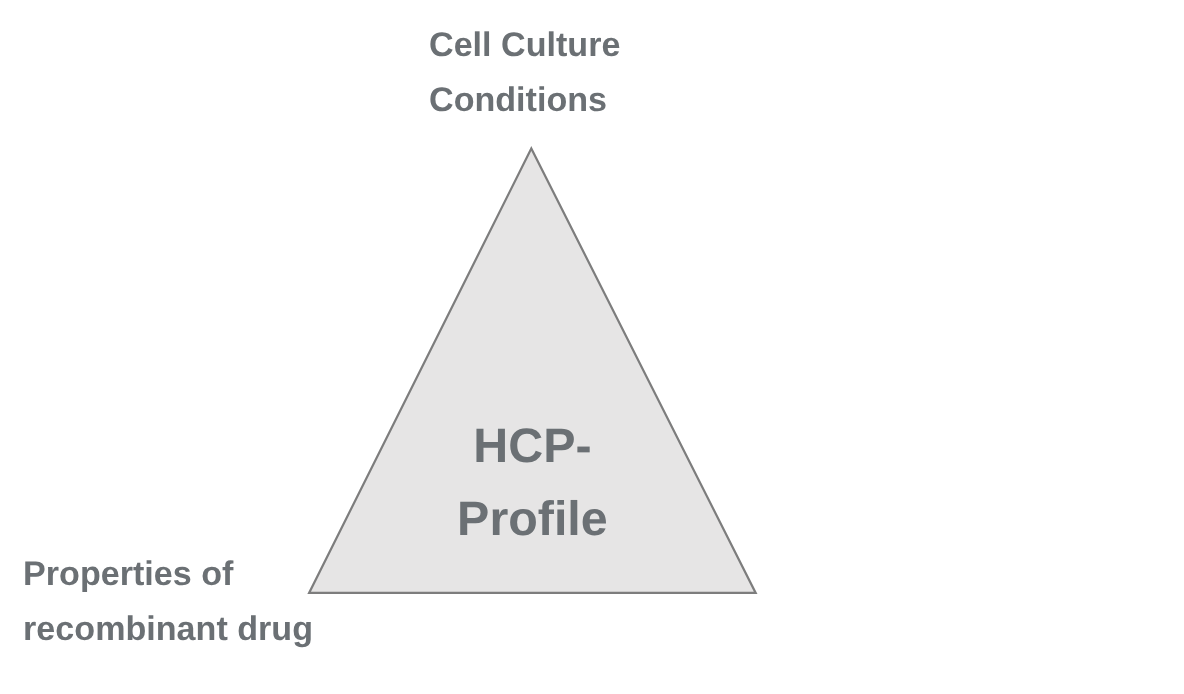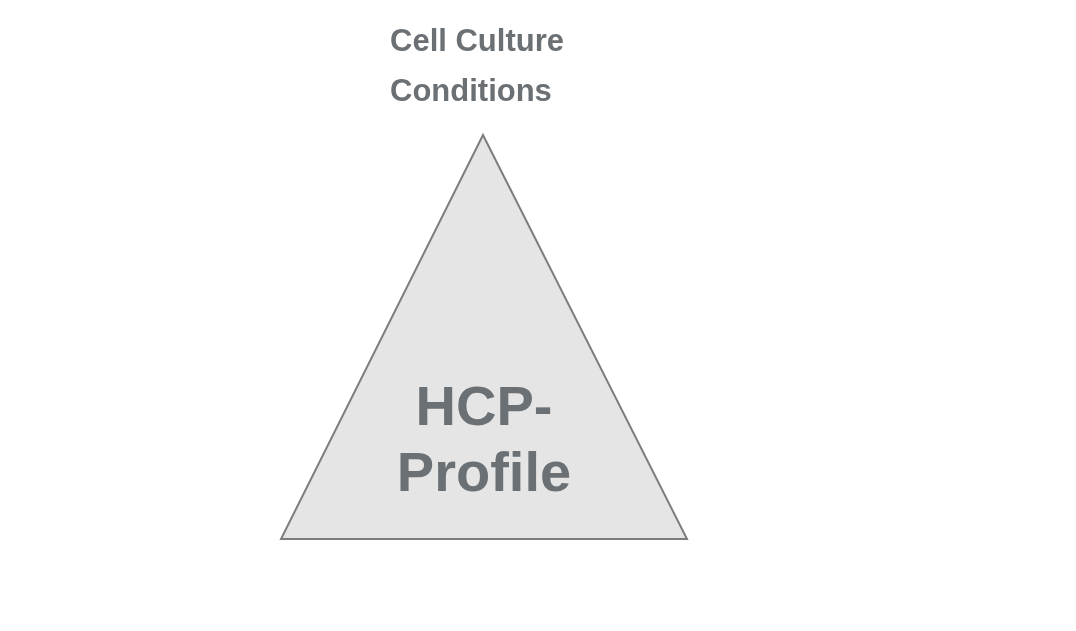--- a/index.html
+++ b/index.html
@@ -56,35 +56,37 @@
     top: 497px;
   }
   .label-bottom-right {
     left: 701px;
     top: 484px;
   }
   .label-center {
     left: 484px;
     top: 373px;
     transform: translateX(-50%);
-    font-size: 56px;
+    font-size: 44px;
     line-height: 66px;
     text-align: center;
   }
 </style>
 </head>
 <body>
 
 <div class="canvas">
 
   <svg class="triangle-svg" viewBox="0 0 1076 631" xmlns="http://www.w3.org/2000/svg">
     <polygon points="483,135 281,539 687,539"></polygon>
   </svg>
 
   <div class="label label-corner label-top">Cell Culture
 Conditions</div>
 
+  <div class="label label-corner label-bottom-left">Properties of
+recombinant drug</div>
 
 
   <div class="label label-center">HCP-
 Profile</div>
 
 </div>
 
 </body></html>

